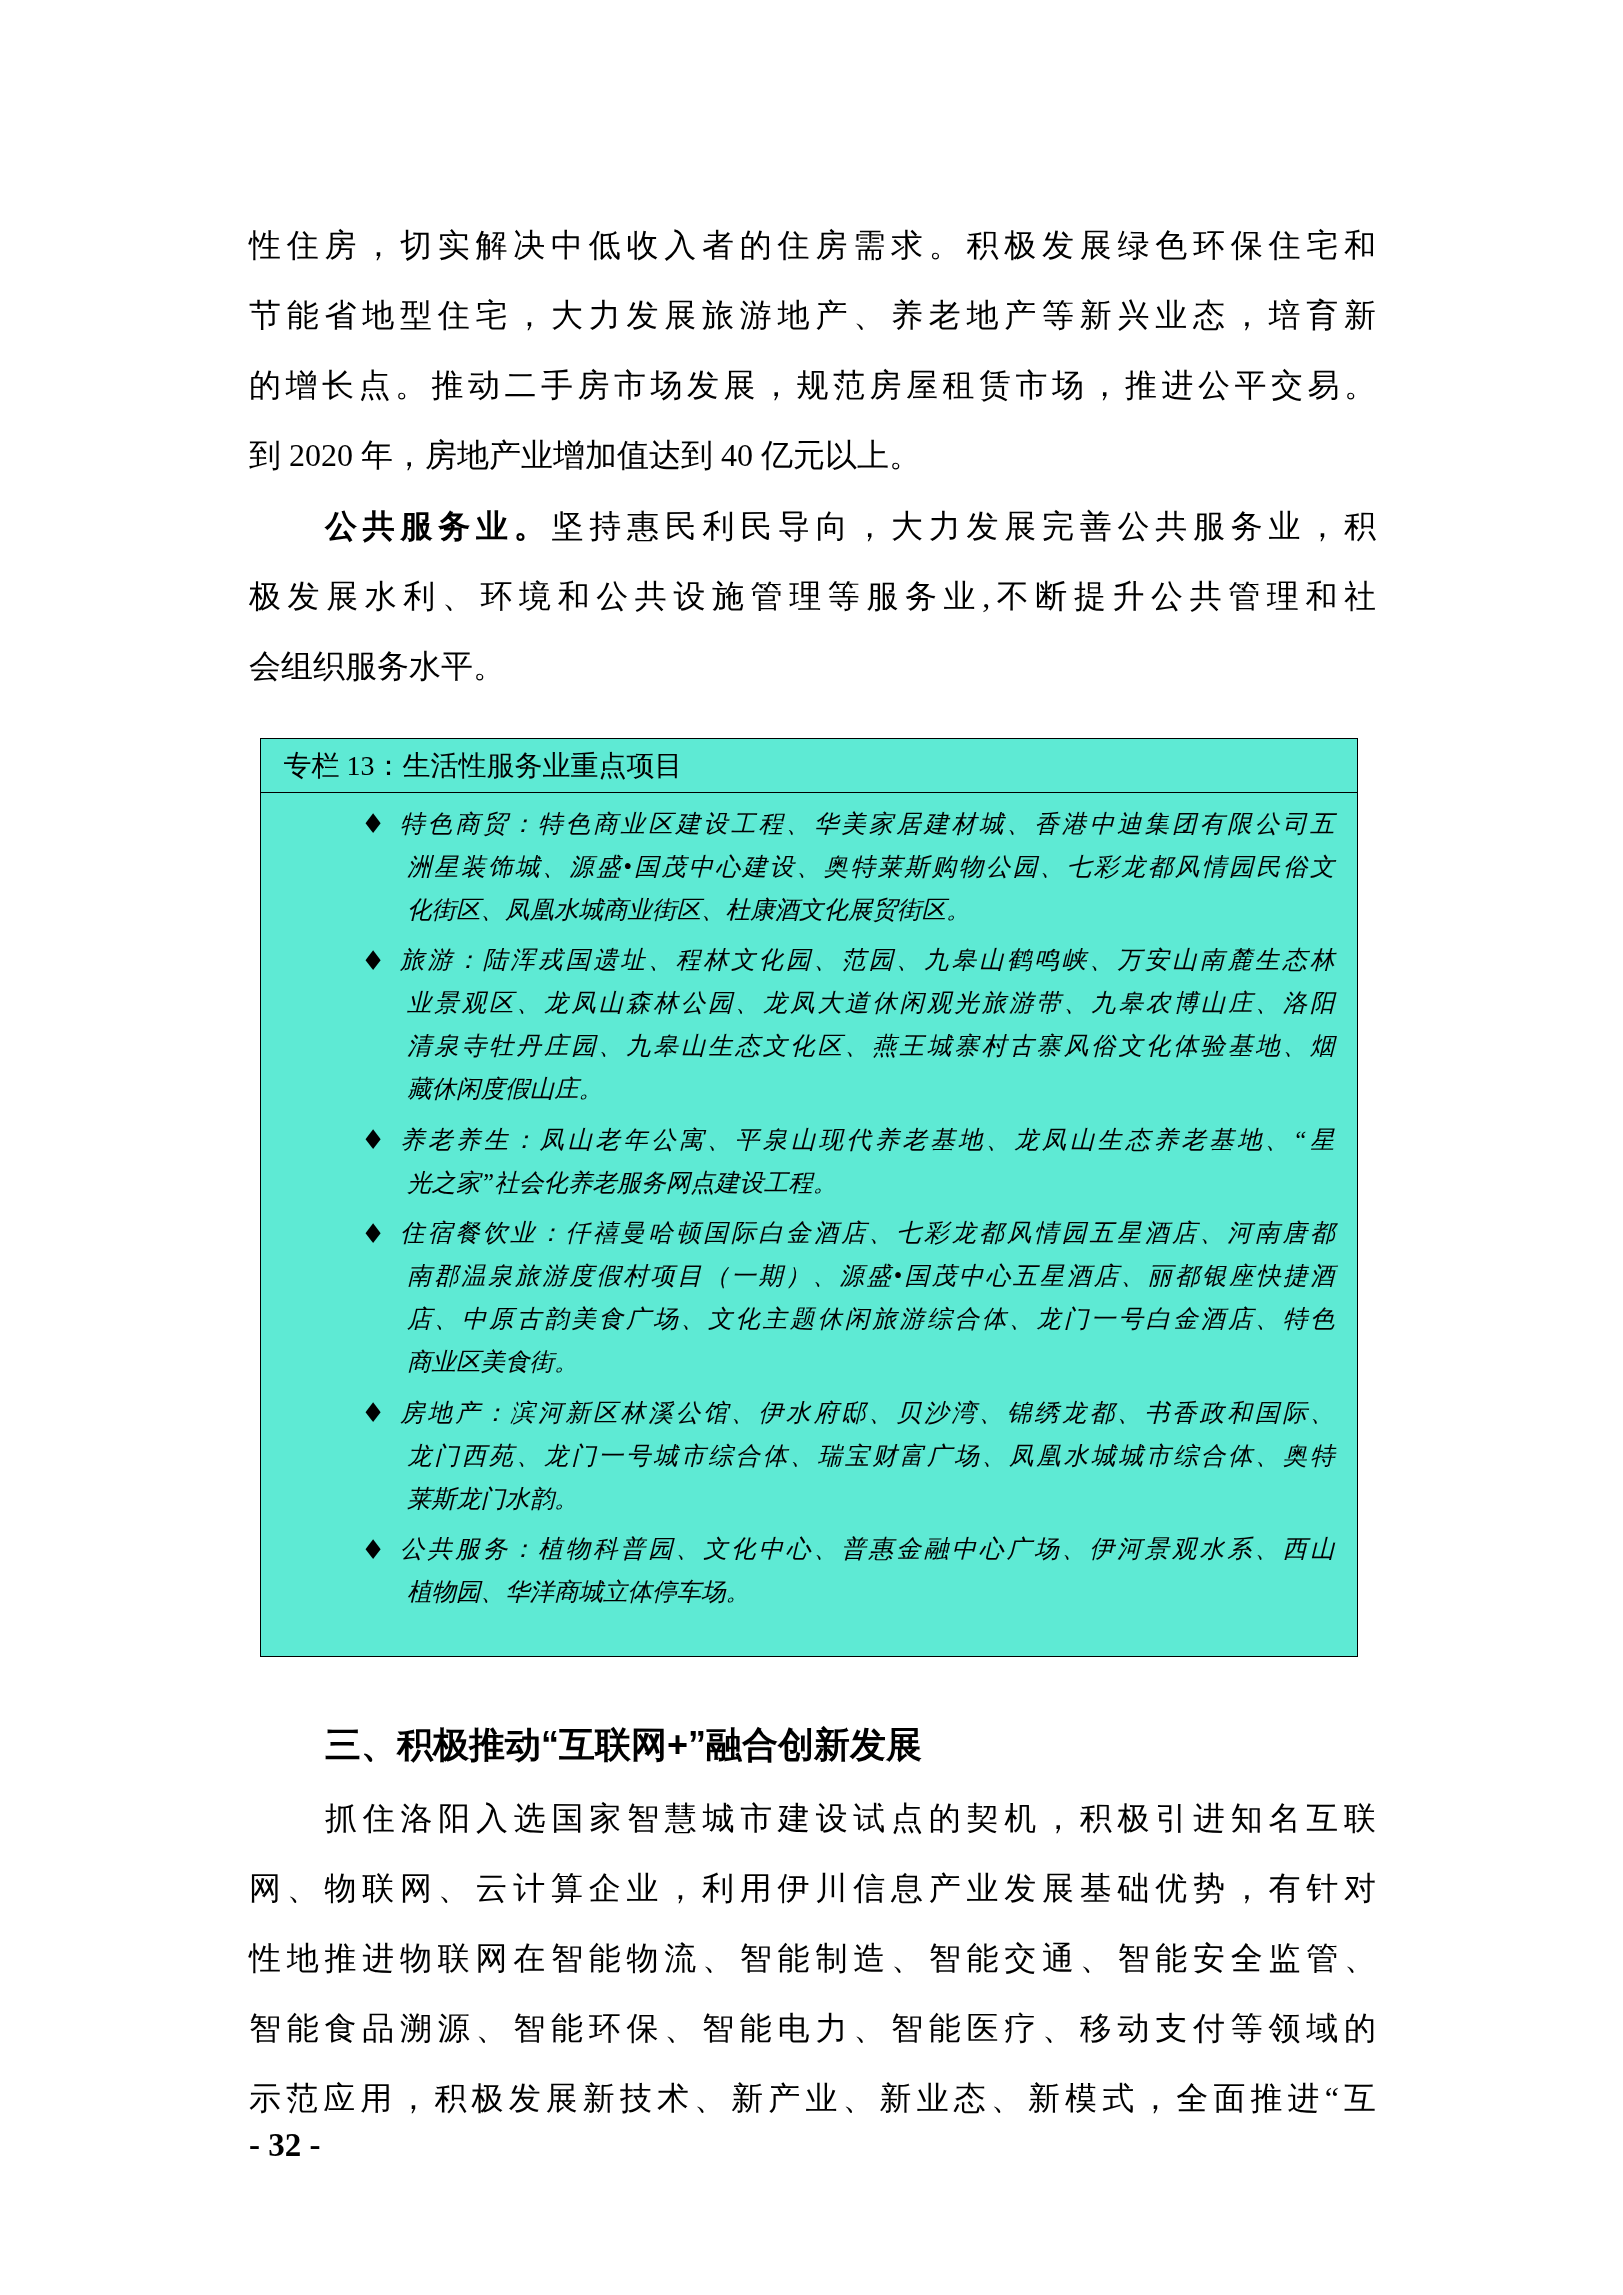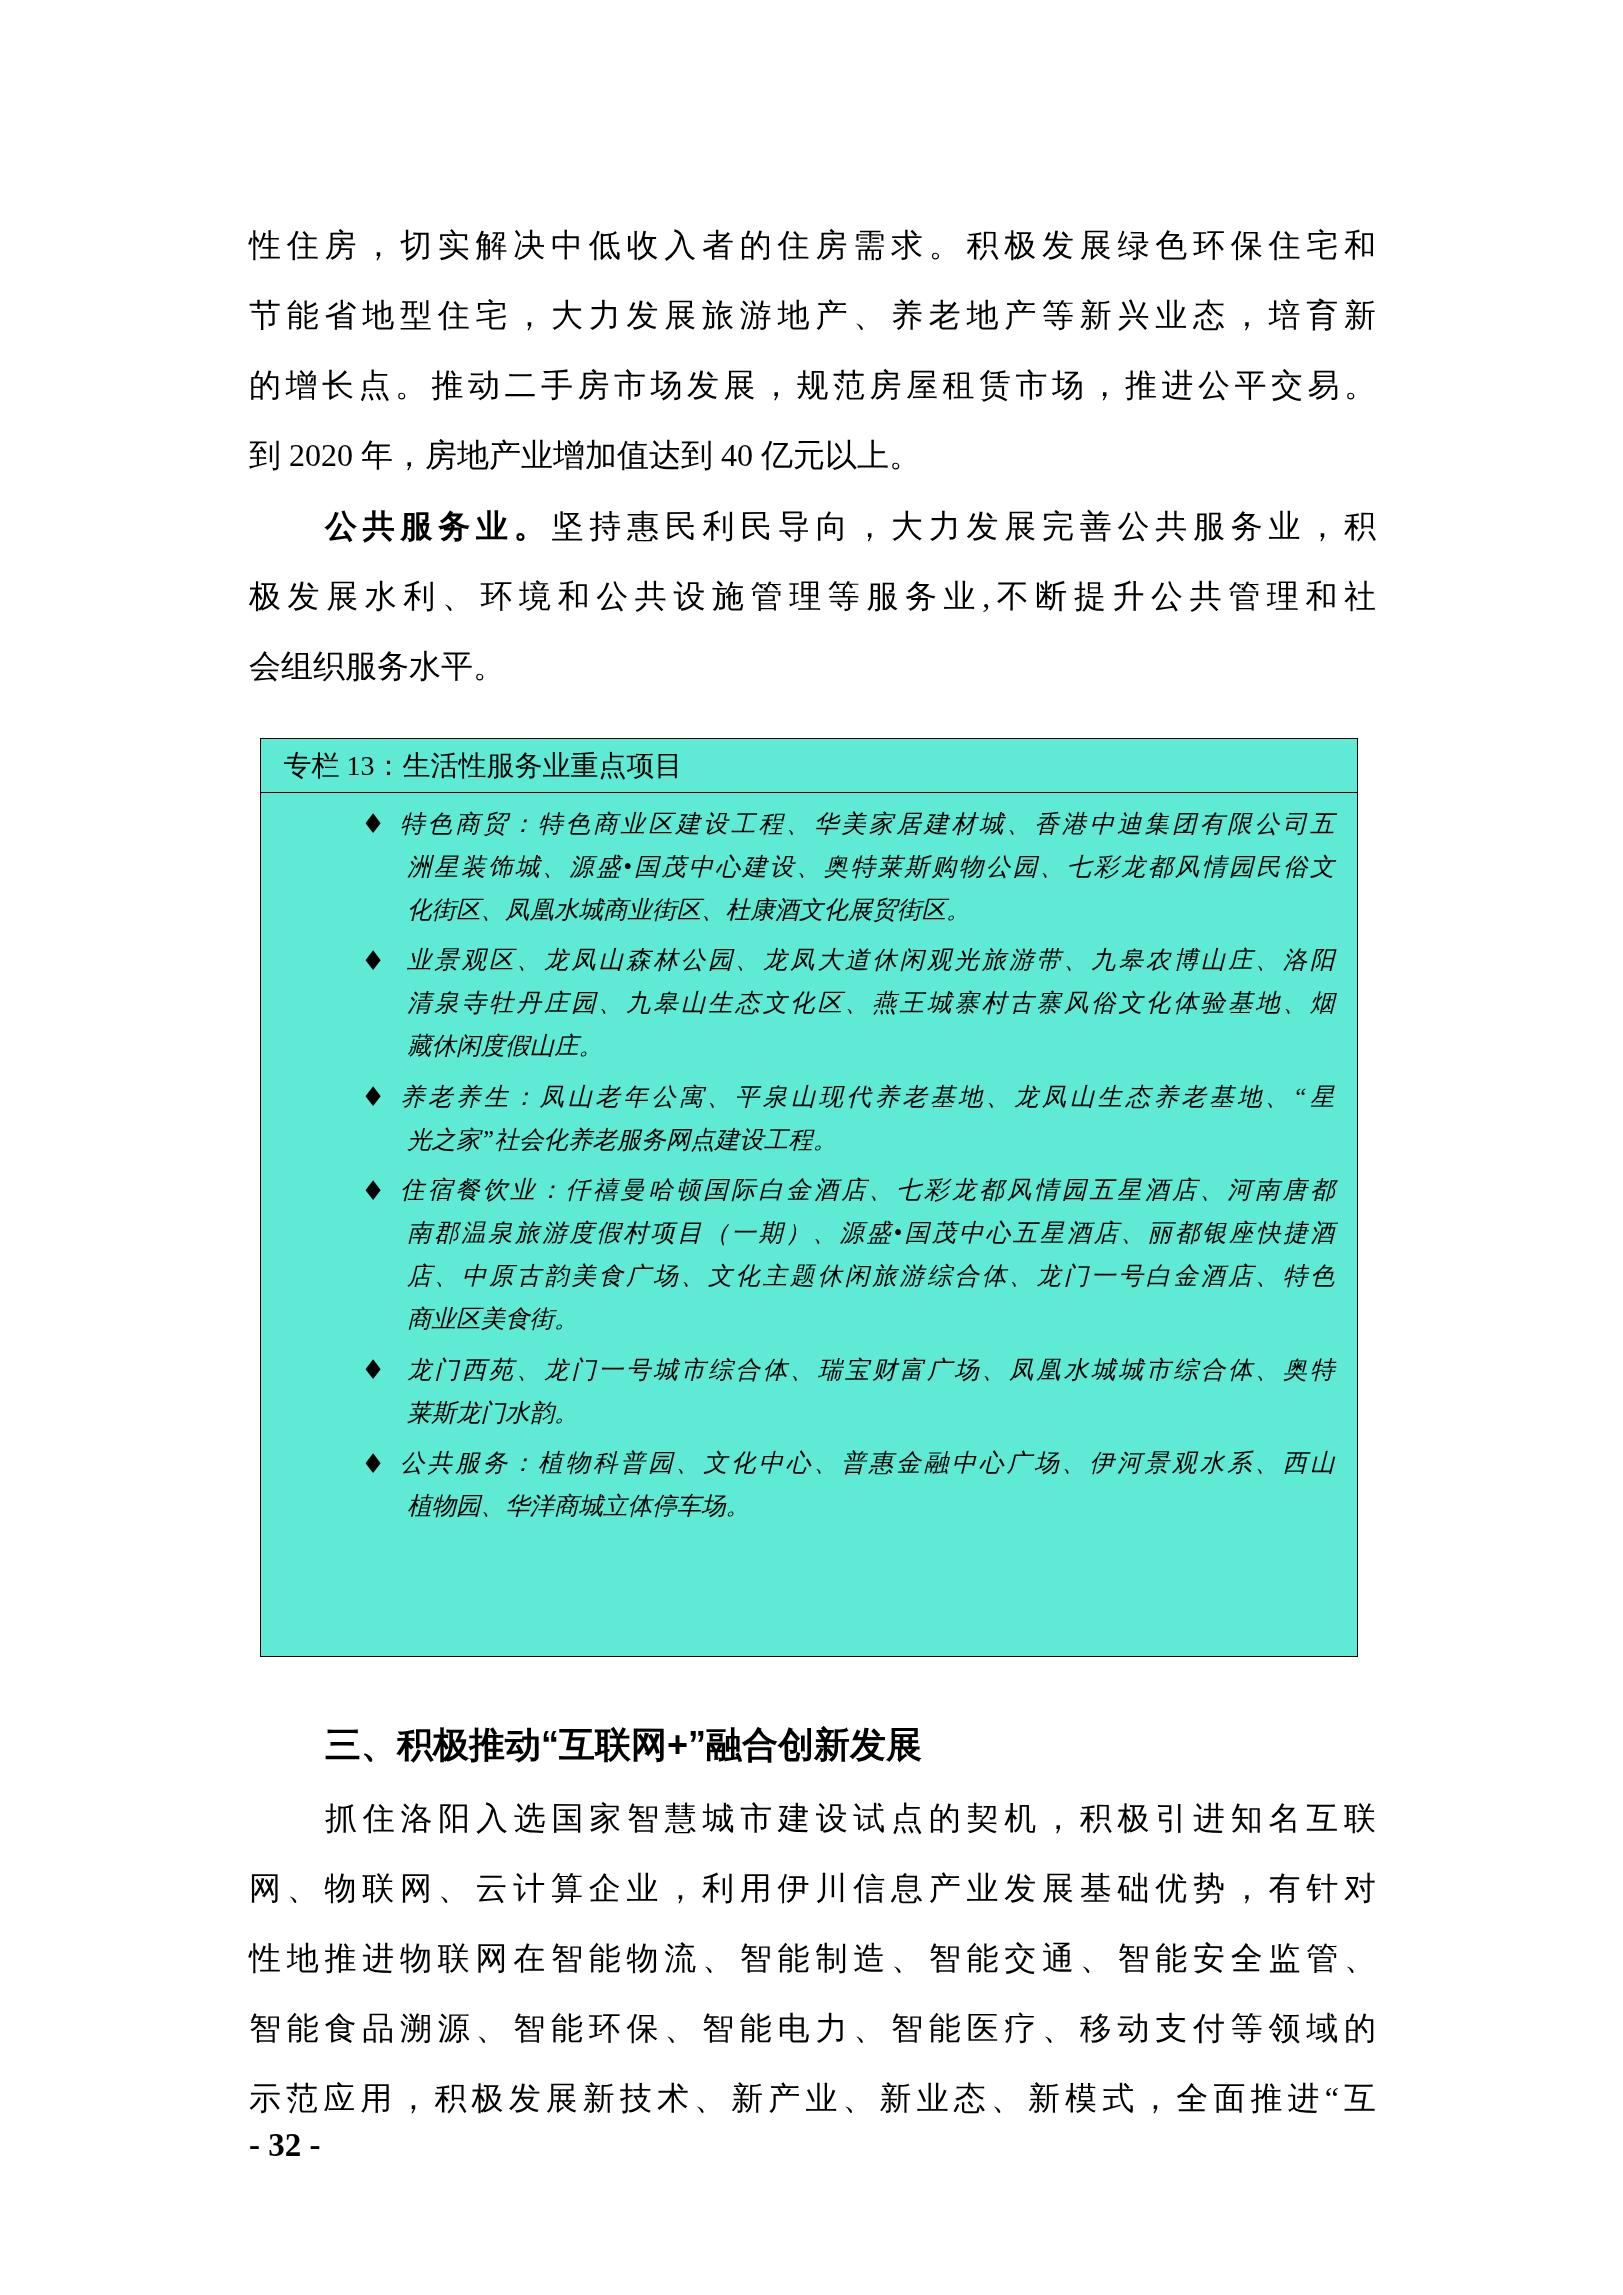--- a/index.html
+++ b/index.html
@@ -57,20 +57,21 @@
 
     <div class="box-item">
       <span class="diamond">♦</span>
       <span class="bl jl">特色商贸：特色商业区建设工程、华美家居建材城、香港中迪集团有限公司五</span>
       <span class="bl cont jl">洲星装饰城、源盛•国茂中心建设、奥特莱斯购物公园、七彩龙都风情园民俗文</span>
       <span class="bl cont">化街区、凤凰水城商业街区、杜康酒文化展贸街区。</span>
     </div>
 
     <div class="box-item">
       <span class="diamond">♦</span>
+      <span class="bl jl">旅游：陆浑戎国遗址、程林文化园、范园、九皋山鹤鸣峡、万安山南麓生态林</span>
       <span class="bl cont jl">业景观区、龙凤山森林公园、龙凤大道休闲观光旅游带、九皋农博山庄、洛阳</span>
       <span class="bl cont jl">清泉寺牡丹庄园、九皋山生态文化区、燕王城寨村古寨风俗文化体验基地、烟</span>
       <span class="bl cont">藏休闲度假山庄。</span>
     </div>
 
     <div class="box-item">
       <span class="diamond">♦</span>
       <span class="bl jl">养老养生：凤山老年公寓、平泉山现代养老基地、龙凤山生态养老基地、“星</span>
       <span class="bl cont">光之家”社会化养老服务网点建设工程。</span>
     </div>
@@ -78,20 +79,21 @@
     <div class="box-item">
       <span class="diamond">♦</span>
       <span class="bl jl">住宿餐饮业：仟禧曼哈顿国际白金酒店、七彩龙都风情园五星酒店、河南唐都</span>
       <span class="bl cont jl">南郡温泉旅游度假村项目（一期）、源盛•国茂中心五星酒店、丽都银座快捷酒</span>
       <span class="bl cont jl">店、中原古韵美食广场、文化主题休闲旅游综合体、龙门一号白金酒店、特色</span>
       <span class="bl cont">商业区美食街。</span>
     </div>
 
     <div class="box-item">
       <span class="diamond">♦</span>
+      <span class="bl jl">房地产：滨河新区林溪公馆、伊水府邸、贝沙湾、锦绣龙都、书香政和国际、</span>
       <span class="bl cont jl">龙门西苑、龙门一号城市综合体、瑞宝财富广场、凤凰水城城市综合体、奥特</span>
       <span class="bl cont">莱斯龙门水韵。</span>
     </div>
 
     <div class="box-item">
       <span class="diamond">♦</span>
       <span class="bl jl">公共服务：植物科普园、文化中心、普惠金融中心广场、伊河景观水系、西山</span>
       <span class="bl cont">植物园、华洋商城立体停车场。</span>
     </div>
 

